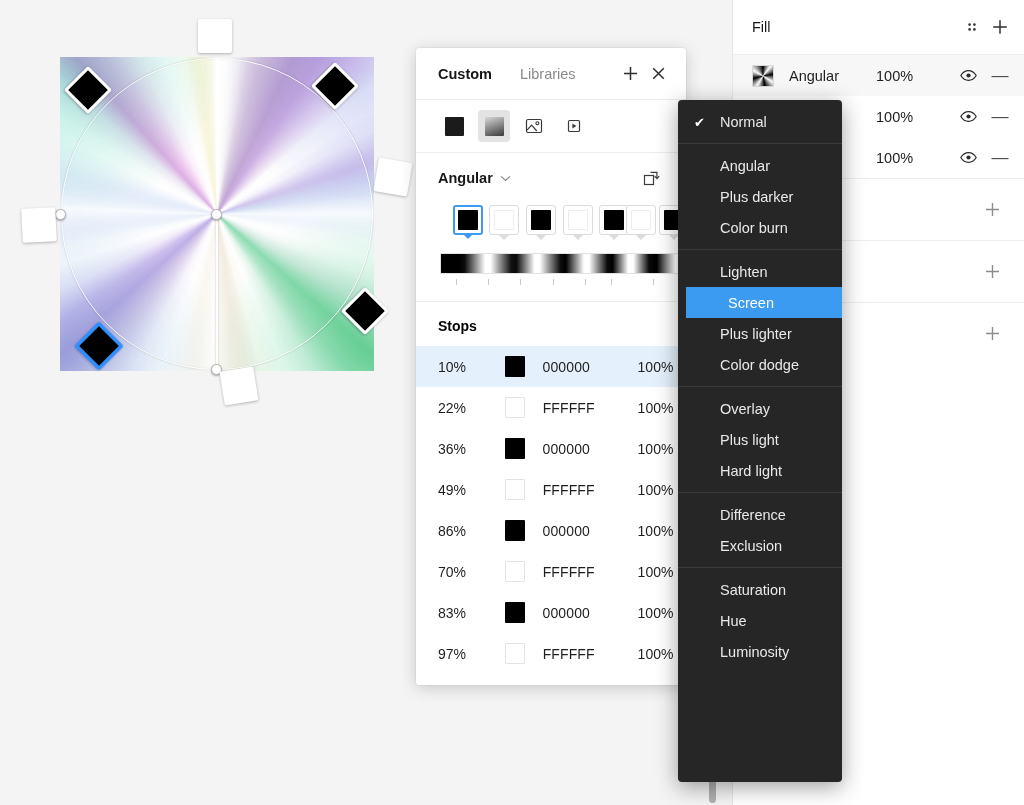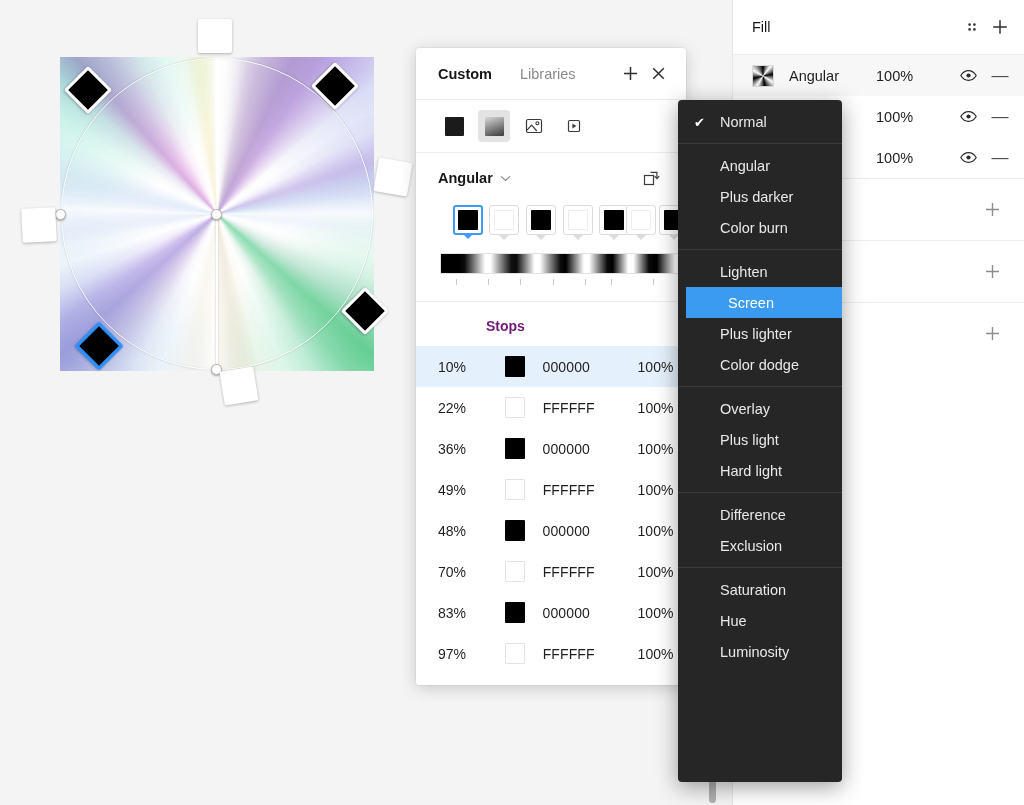--- a/index.html
+++ b/index.html
@@ -156,21 +156,21 @@
       #0b0b0b 46%, #000 48%, #ffffff 55%, #ffffff 57%,
       #0a0a0a 64%, #000 66%, #ffffff 72%, #ffffff 74%,
       #090909 80%, #000 83%, #ffffff 90%, #ffffff 92%, #0a0a0a 98%, #000 100%);
     border: .5px solid #e2e2e2;
   }
   #ticks { position: relative; height: 16px; margin-left: 24px; width: 262px; }
   #ticks span { position: absolute; top: 4px; width: 1px; height: 6px; background: #c9c9c9; }
 
   .cp-divider { height: 1px; background: #ececec; margin-top: 10px; }
 
-  .cp-stops-title { font-size: 14px; font-weight: 700; color: #701a75; padding: 16px 0 12px 22px; margin-left: 48px; }
+  .cp-stops-title { font-size: 14px; font-weight: 700; color: #000000; padding: 16px 0 12px 22px; }
   .stop-row {
     display: flex; align-items: center; height: 41px; padding-left: 22px;
     font-size: 14px; color: #1f1f1f;
   }
   .stop-row.sel { background: #e4f0fb; }
   .stop-row .pos { width: 72px; }
   .stop-row .sw { width: 21px; height: 21px; border-radius: 1px; margin-right: 18px; }
   .stop-row .sw.black { background: #000; }
   .stop-row .sw.white { background: #fff; border: 1px solid #e3e3e3; }
   .stop-row .hex { width: 102px; letter-spacing: .1px; }
@@ -378,21 +378,21 @@
           <span class="hex">000000</span>
           <span class="op">100%</span>
         </div>
         <div class="stop-row">
           <span class="pos">49%</span>
           <span class="sw white"></span>
           <span class="hex">FFFFFF</span>
           <span class="op">100%</span>
         </div>
         <div class="stop-row">
-          <span class="pos">48%</span>
+          <span class="pos">86%</span>
           <span class="sw black"></span>
           <span class="hex">000000</span>
           <span class="op">100%</span>
         </div>
         <div class="stop-row">
           <span class="pos">70%</span>
           <span class="sw white"></span>
           <span class="hex">FFFFFF</span>
           <span class="op">100%</span>
         </div>

